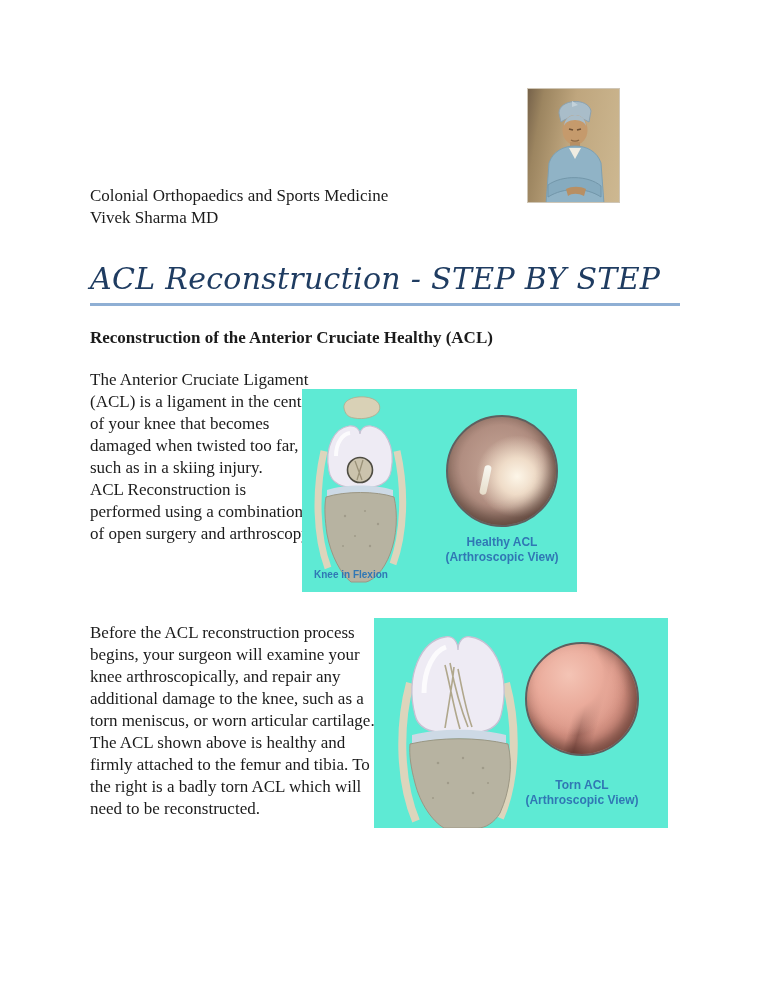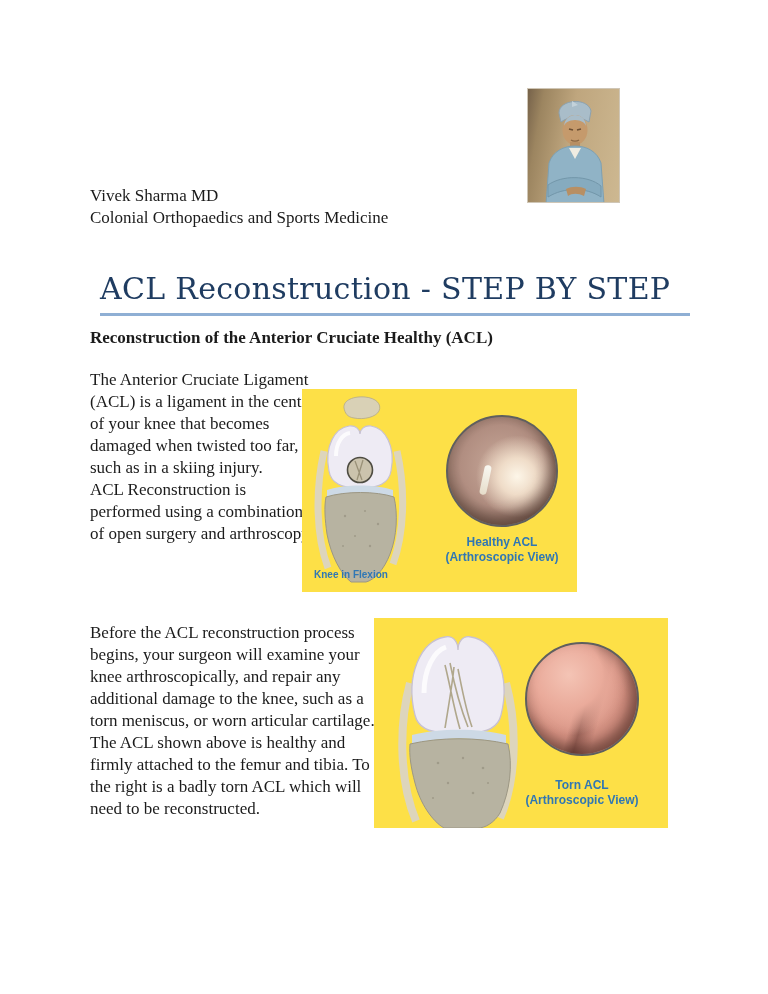--- a/index.html
+++ b/index.html
@@ -12,32 +12,32 @@
     position:absolute;left:527px;top:88px;width:93px;height:115px;
     background:linear-gradient(100deg,#76624a 0%,#9c8560 15%,#bfa67e 45%,#cdb археb891 100%);
     background:linear-gradient(100deg,#76624a 0%,#9c8560 15%,#bfa67e 45%,#cdb891 100%);
     overflow:hidden;border:1px solid #cfc6b6;box-sizing:border-box;
   }
   .photo svg{display:block;}
   
   .byline{position:absolute;left:90px;top:185px;font-size:17px;line-height:22px;}
   
   .title{
-    position:absolute;left:90px;top:261px;width:590px;margin:10px;
+    position:absolute;left:90px;top:261px;width:590px;margin:0;
     font-family:"DejaVu Serif","Liberation Serif",serif;font-weight:normal;
     font-size:30px;line-height:36px;color:#1f3c61;letter-spacing:0.3px;
-    padding-bottom:6px;border-bottom:3px solid #8fafd4;
+    padding-bottom:6px;border-bottom:3px solid #8fafd4;font-style:italic;
   }
   .subtitle{position:absolute;left:90px;top:328px;font-size:17px;font-weight:bold;}
   .para{position:absolute;font-size:17px;line-height:22px;}
   .p1{left:90px;top:369px;width:226px;}
   .p2{left:90px;top:622px;width:298px;}
   .p3{left:90px;top:832px;width:606px;}
   
-  .figure{position:absolute;background:#fde047;}
+  .figure{position:absolute;background:#5eead4;}
   .fig1{left:302px;top:389px;width:275px;height:203px;}
   .fig2{left:374px;top:618px;width:294px;height:210px;}
   .knee1{position:absolute;left:8px;top:7px;}
   .knee2{position:absolute;left:14px;top:5px;}
   .scope{position:absolute;border-radius:50%;border:2px solid #5f5f5f;box-sizing:border-box;}
   .scope1{
     left:144px;top:26px;width:112px;height:112px;
     background:
       radial-gradient(circle at 64% 55%, #fdf6e8 0%, #efdcc8 20%, rgba(239,220,200,0) 45%),
       radial-gradient(circle at 50% 46%, #c8a99a 0%, #b18e81 52%, #7b6053 84%, #5c483e 100%);
@@ -89,22 +89,22 @@
       <path d="M18,115 L21,74 C25,62 36,57 47,57 C58,57 69,62 73,74 L76,115 Z" fill="#90b3c6" stroke="#7da0b3" stroke-width="1"></path>
 
       <path d="M41,59 L47,70 L53,59 Z" fill="#efece2"></path>
 
       <path d="M20,96 C34,86 60,86 73,97 L73,108 C58,98 36,98 20,108 Z" fill="#86abbf" stroke="#7397aa" stroke-width="1"></path>
       <path d="M38,100 C44,97 52,97 58,100 L56,107 C50,104 44,104 40,107 Z" fill="#b88f63"></path>
     </svg>
   </div>
 
   <div class="byline">
+    <div>Colonial Orthopaedics and Sports Medicine</div>
     <div>Vivek Sharma MD</div>
-    <div>Colonial Orthopaedics and Sports Medicine</div>
   </div>
 
   <h1 class="title">ACL Reconstruction - STEP BY STEP</h1>
 
   <div class="subtitle">Reconstruction of the Anterior Cruciate Healthy (ACL)</div>
 
   <div class="para p1">
     <div>The Anterior Cruciate Ligament (ACL) is a ligament in the center of your knee that becomes damaged when twisted too far, such as in a skiing injury.</div>
     <div>ACL Reconstruction is performed using a combination of open surgery and arthroscopy.</div>
   </div>

